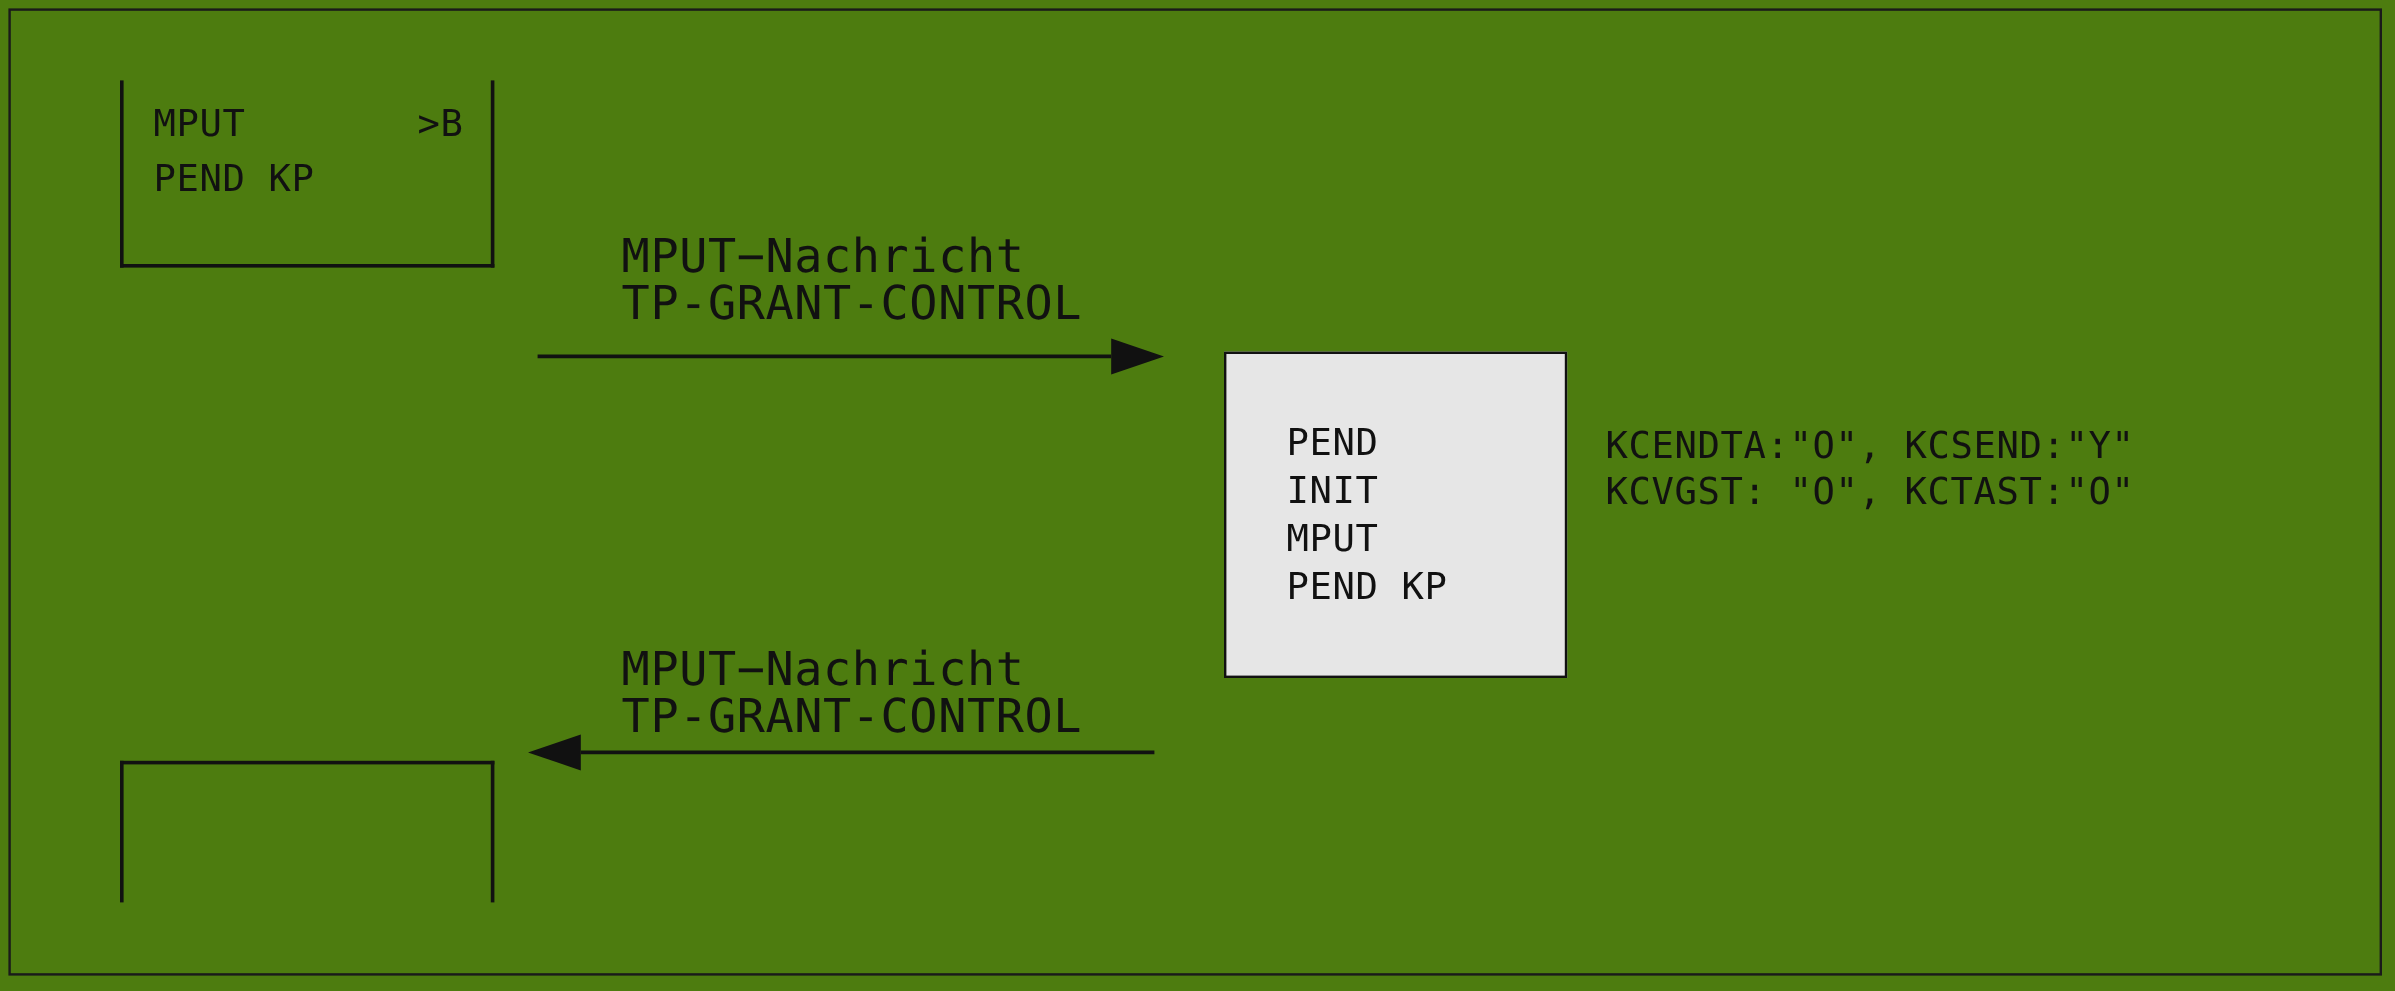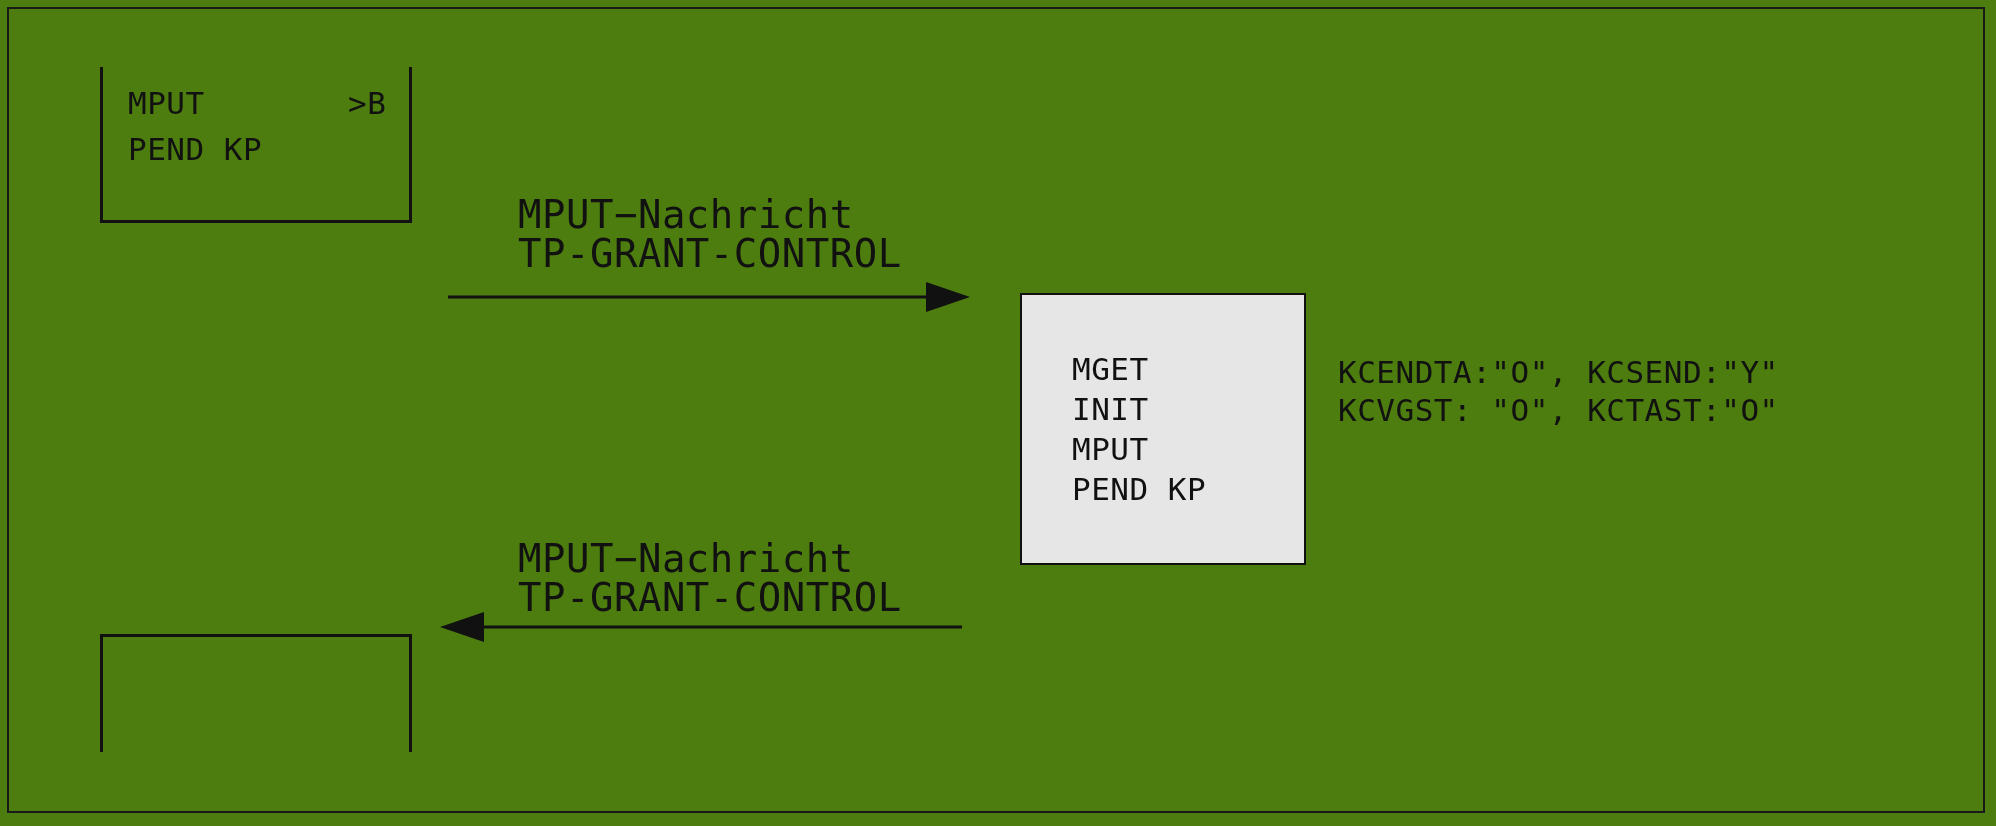--- a/index.html
+++ b/index.html
@@ -107,21 +107,21 @@
 
   <div class="label-text" style="left:518px; top:196px;">MPUT−Nachricht</div>
   <div class="label-text" style="left:518px; top:235px;">TP-GRANT-CONTROL</div>
 
   <svg class="arrow-svg" style="left:440px; top:278px;" width="530" height="38" viewBox="0 0 530 38">
     <line x1="8" y1="19" x2="486" y2="19" stroke="#111111" stroke-width="3"></line>
     <polygon points="486,4 530,19 486,34" fill="#111111"></polygon>
   </svg>
 
   <div class="box-shaded"></div>
-  <div class="code-text" style="left:1072px; top:350px;">MGET</div>
+  <div class="code-text" style="left:1072px; top:350px;">PEND</div>
   <div class="code-text" style="left:1072px; top:390px;">INIT</div>
   <div class="code-text" style="left:1072px; top:430px;">MPUT</div>
   <div class="code-text" style="left:1072px; top:470px;">PEND KP</div>
 
   <div class="code-text" style="left:1338px; top:353px;">KCENDTA:"O", KCSEND:"Y"</div>
   <div class="code-text" style="left:1338px; top:391px;">KCVGST: "O", KCTAST:"O"</div>
 
   <div class="label-text" style="left:518px; top:540px;">MPUT−Nachricht</div>
   <div class="label-text" style="left:518px; top:579px;">TP-GRANT-CONTROL</div>
 

